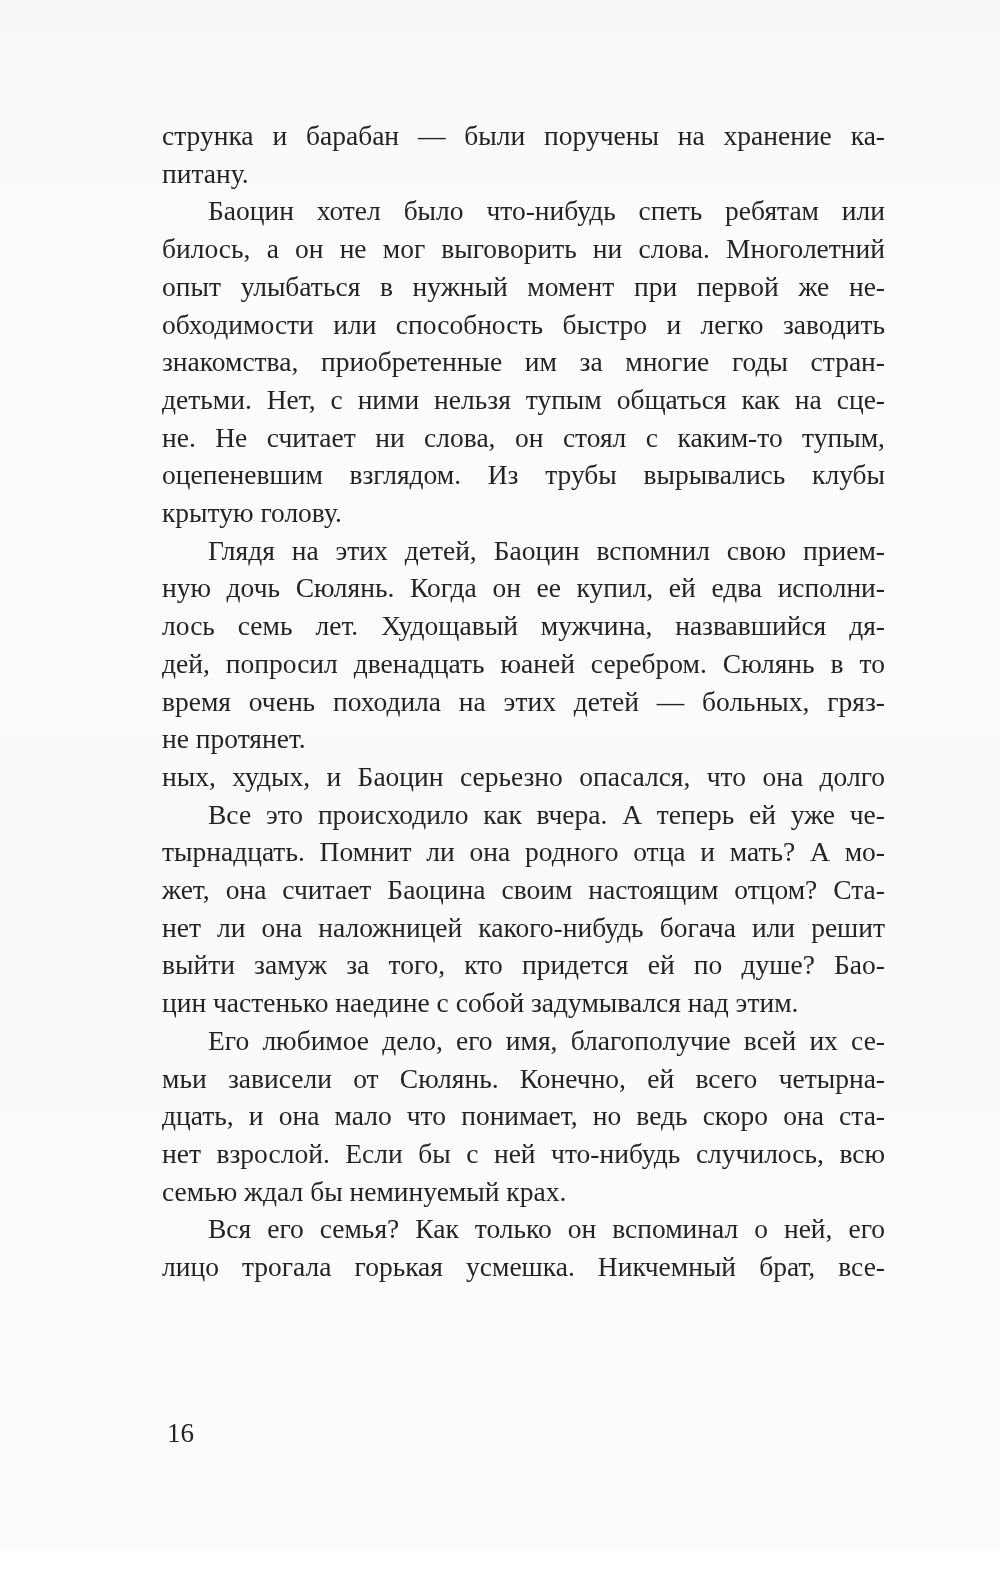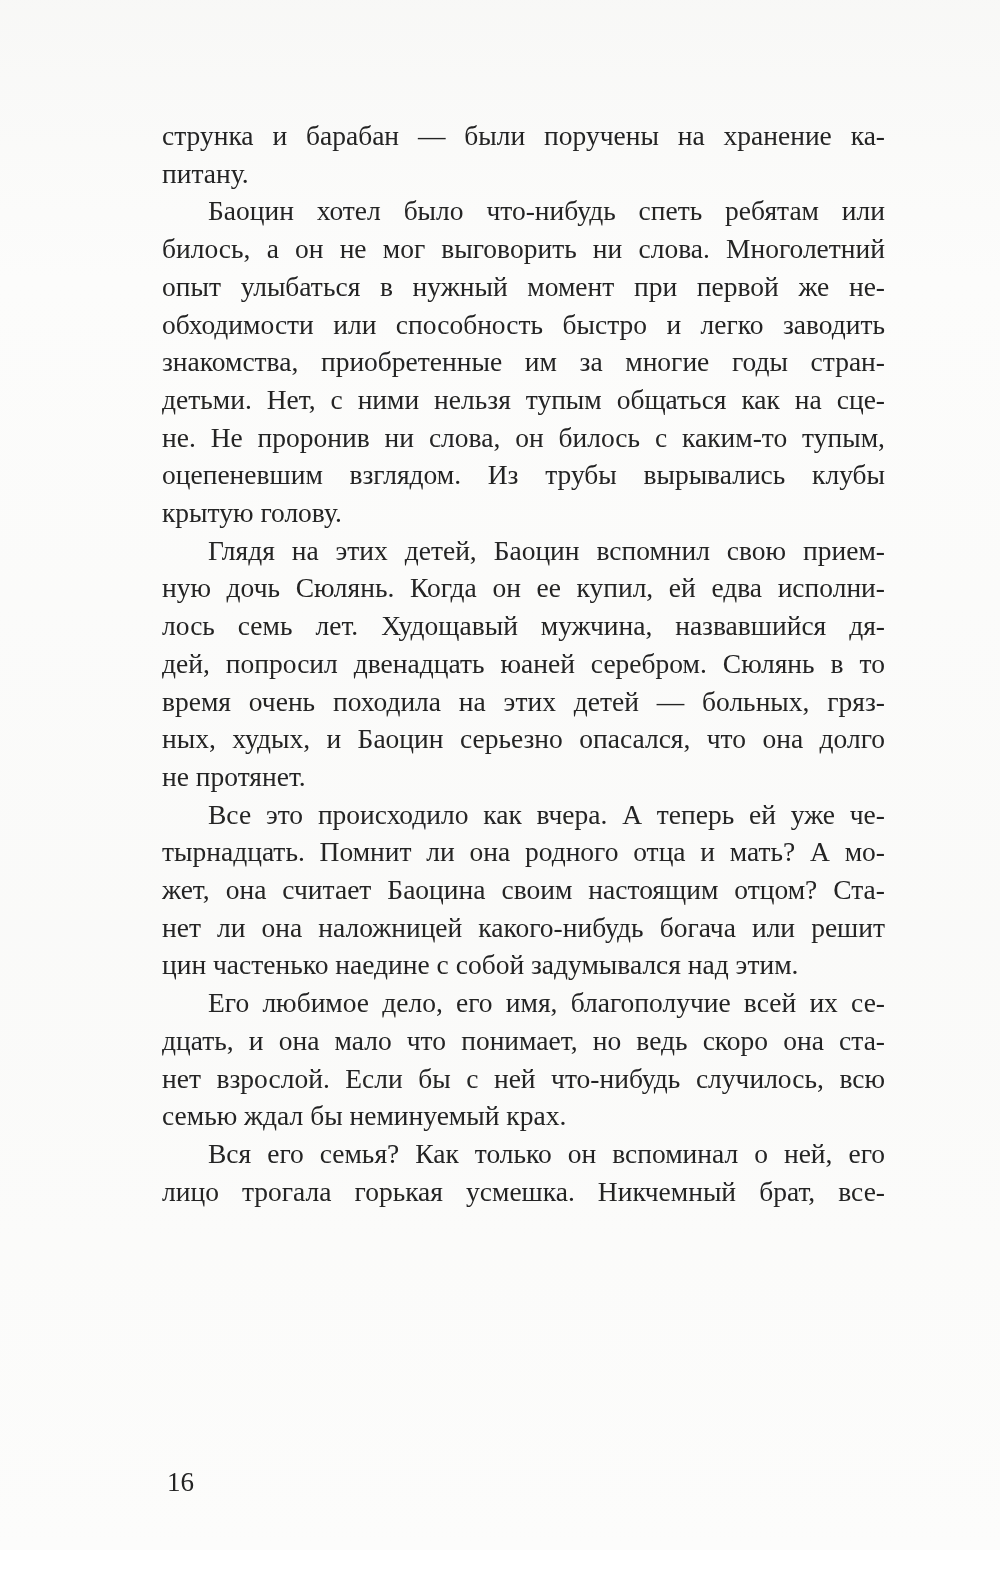--- a/index.html
+++ b/index.html
@@ -31,21 +31,21 @@
   .line {
     font-size: 27.5px;
     line-height: 37.7px;
     text-align: justify;
     text-align-last: justify;
   }
   .line.end { text-align-last: left; }
   .line.ind { text-indent: 46px; }
   .page-number {
     position: absolute;
-    left: 167px; top: 1467px;
+    left: 167px; top: 1418px;
     font-size: 27px;
     line-height: 30px;
     color: #242424;
   }
 </style>
 </head>
 <body>
 
 <div class="page">
   <div class="text-block">
@@ -55,45 +55,47 @@
       <div class="line end">питану.</div>
     </div>
 
     <div class="para">
       <div class="line ind">Баоцин хотел было что-нибудь спеть ребятам или</div>
       <div class="line">билось, а он не мог выговорить ни слова. Многолетний</div>
       <div class="line">опыт улыбаться в нужный момент при первой же не-</div>
       <div class="line">обходимости или способность быстро и легко заводить</div>
       <div class="line">знакомства, приобретенные им за многие годы стран-</div>
       <div class="line">детьми. Нет, с ними нельзя тупым общаться как на сце-</div>
-      <div class="line">не. Не проронив ни слова, он билось с каким-то тупым,</div>
+      <div class="line">не. Не считает ни слова, он стоял с каким-то тупым,</div>
       <div class="line">оцепеневшим взглядом. Из трубы вырывались клубы</div>
       <div class="line end">крытую голову.</div>
     </div>
 
     <div class="para">
       <div class="line ind">Глядя на этих детей, Баоцин вспомнил свою прием-</div>
       <div class="line">ную дочь Сюлянь. Когда он ее купил, ей едва исполни-</div>
       <div class="line">лось семь лет. Худощавый мужчина, назвавшийся дя-</div>
       <div class="line">дей, попросил двенадцать юаней серебром. Сюлянь в то</div>
       <div class="line">время очень походила на этих детей — больных, гряз-</div>
+      <div class="line end">не протянет.</div>
       <div class="line">ных, худых, и Баоцин серьезно опасался, что она долго</div>
-      <div class="line end">не протянет.</div>
     </div>
 
     <div class="para">
       <div class="line ind">Все это происходило как вчера. А теперь ей уже че-</div>
       <div class="line">тырнадцать. Помнит ли она родного отца и мать? А мо-</div>
       <div class="line">жет, она считает Баоцина своим настоящим отцом? Ста-</div>
       <div class="line">нет ли она наложницей какого-нибудь богача или решит</div>
+      <div class="line">выйти замуж за того, кто придется ей по душе? Бао-</div>
       <div class="line end">цин частенько наедине с собой задумывался над этим.</div>
     </div>
 
     <div class="para">
       <div class="line ind">Его любимое дело, его имя, благополучие всей их се-</div>
+      <div class="line">мьи зависели от Сюлянь. Конечно, ей всего четырна-</div>
       <div class="line">дцать, и она мало что понимает, но ведь скоро она ста-</div>
       <div class="line">нет взрослой. Если бы с ней что-нибудь случилось, всю</div>
       <div class="line end">семью ждал бы неминуемый крах.</div>
     </div>
 
     <div class="para">
       <div class="line ind">Вся его семья? Как только он вспоминал о ней, его</div>
       <div class="line">лицо трогала горькая усмешка. Никчемный брат, все-</div>
     </div>
 

